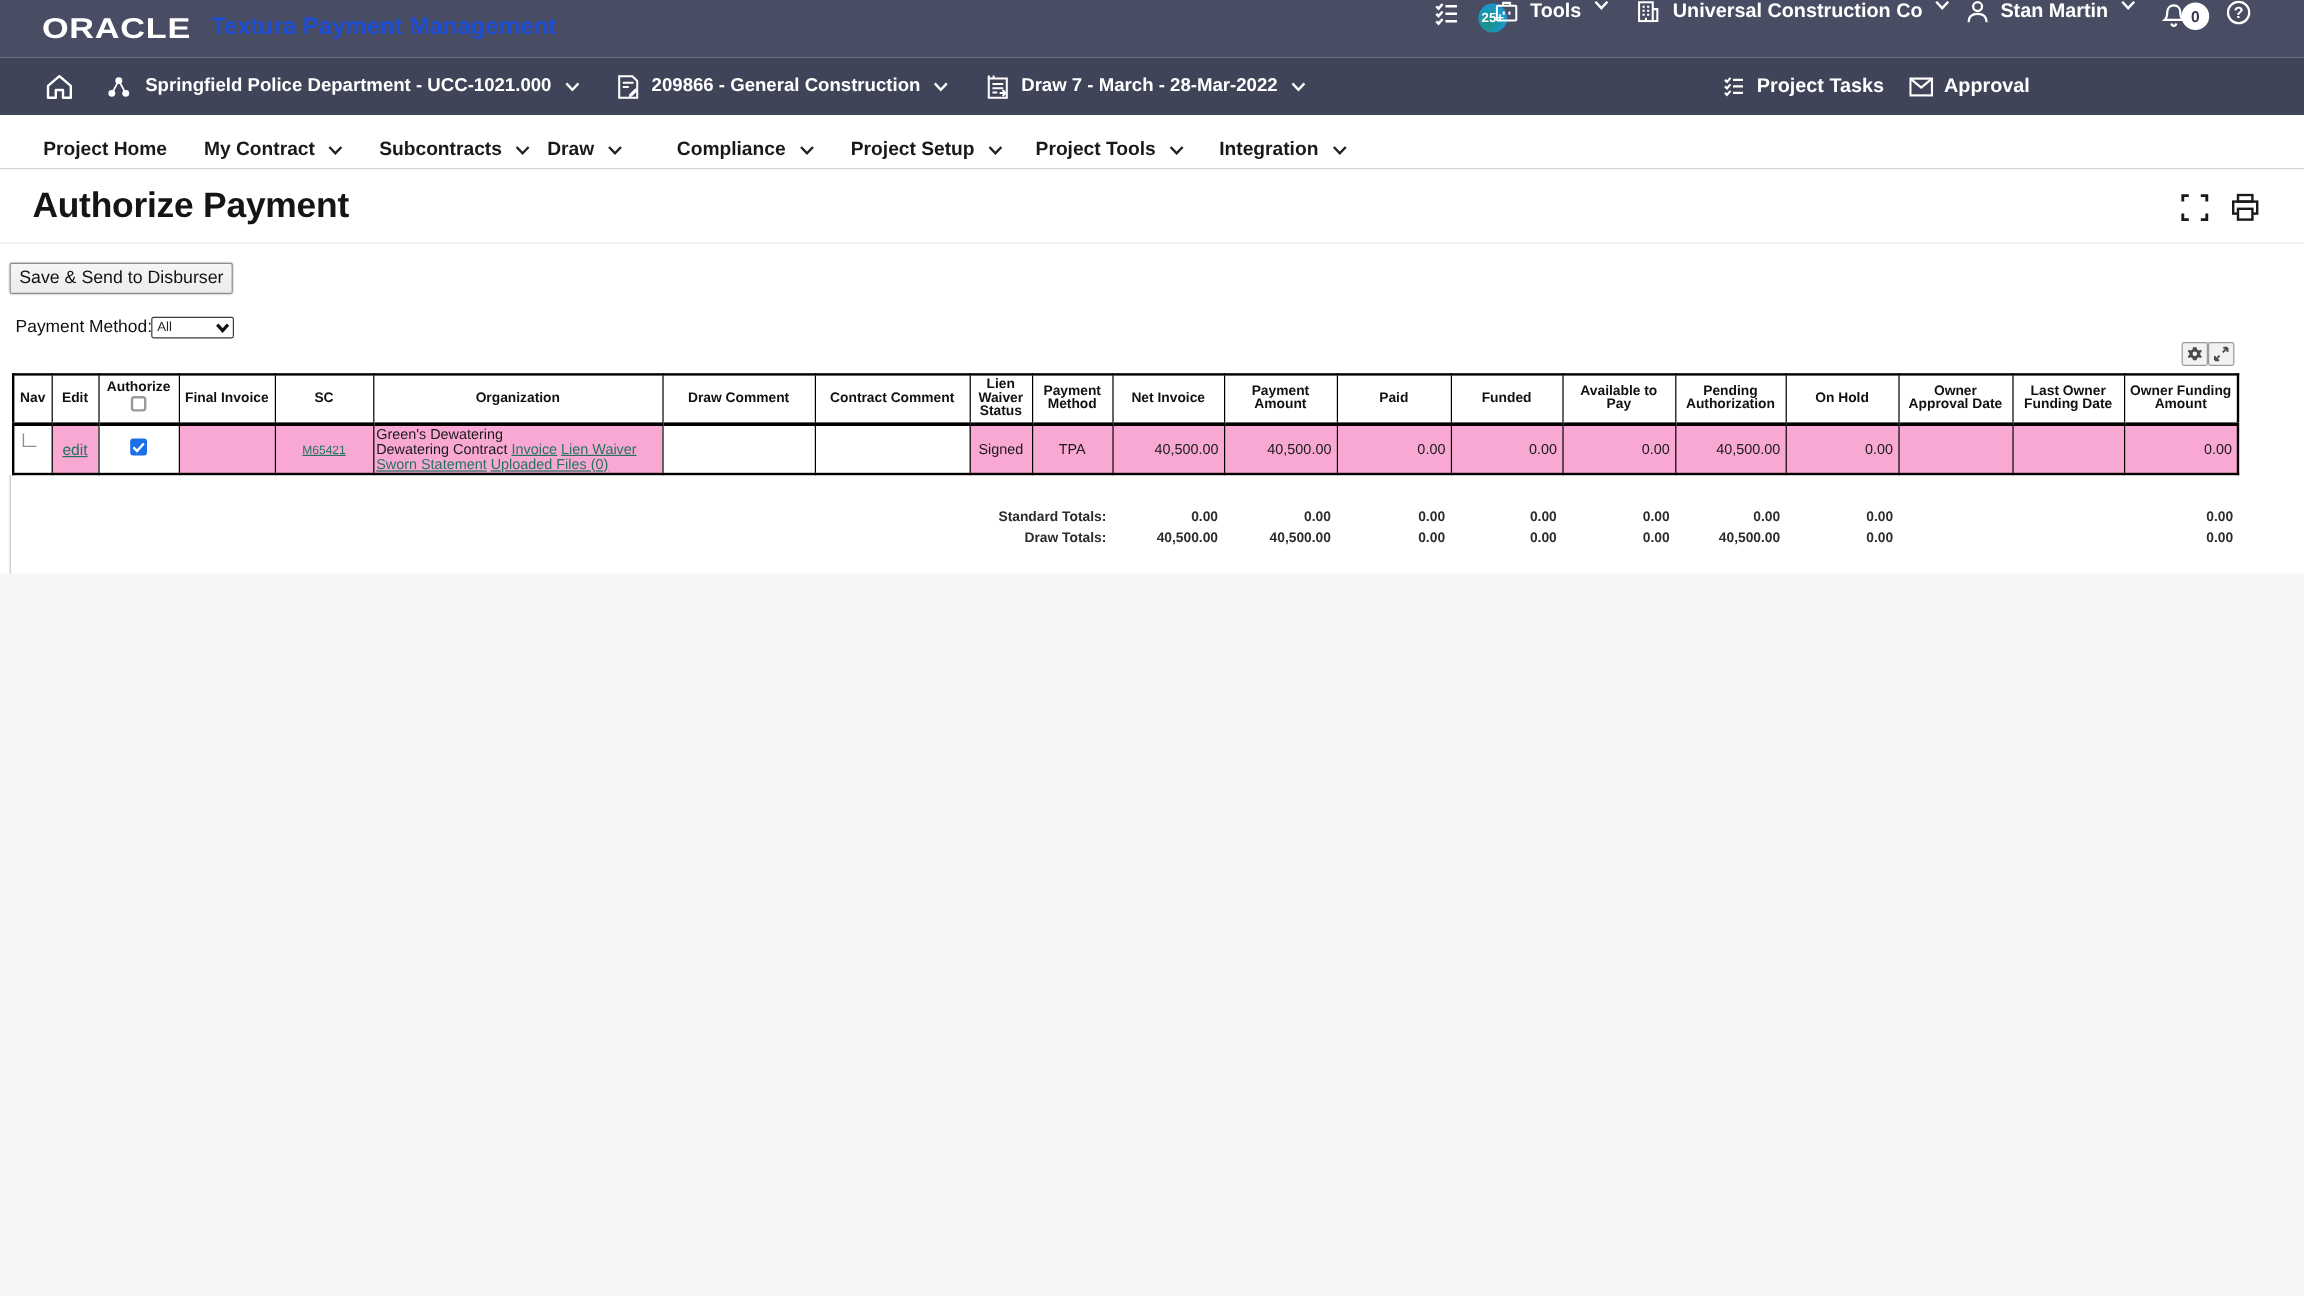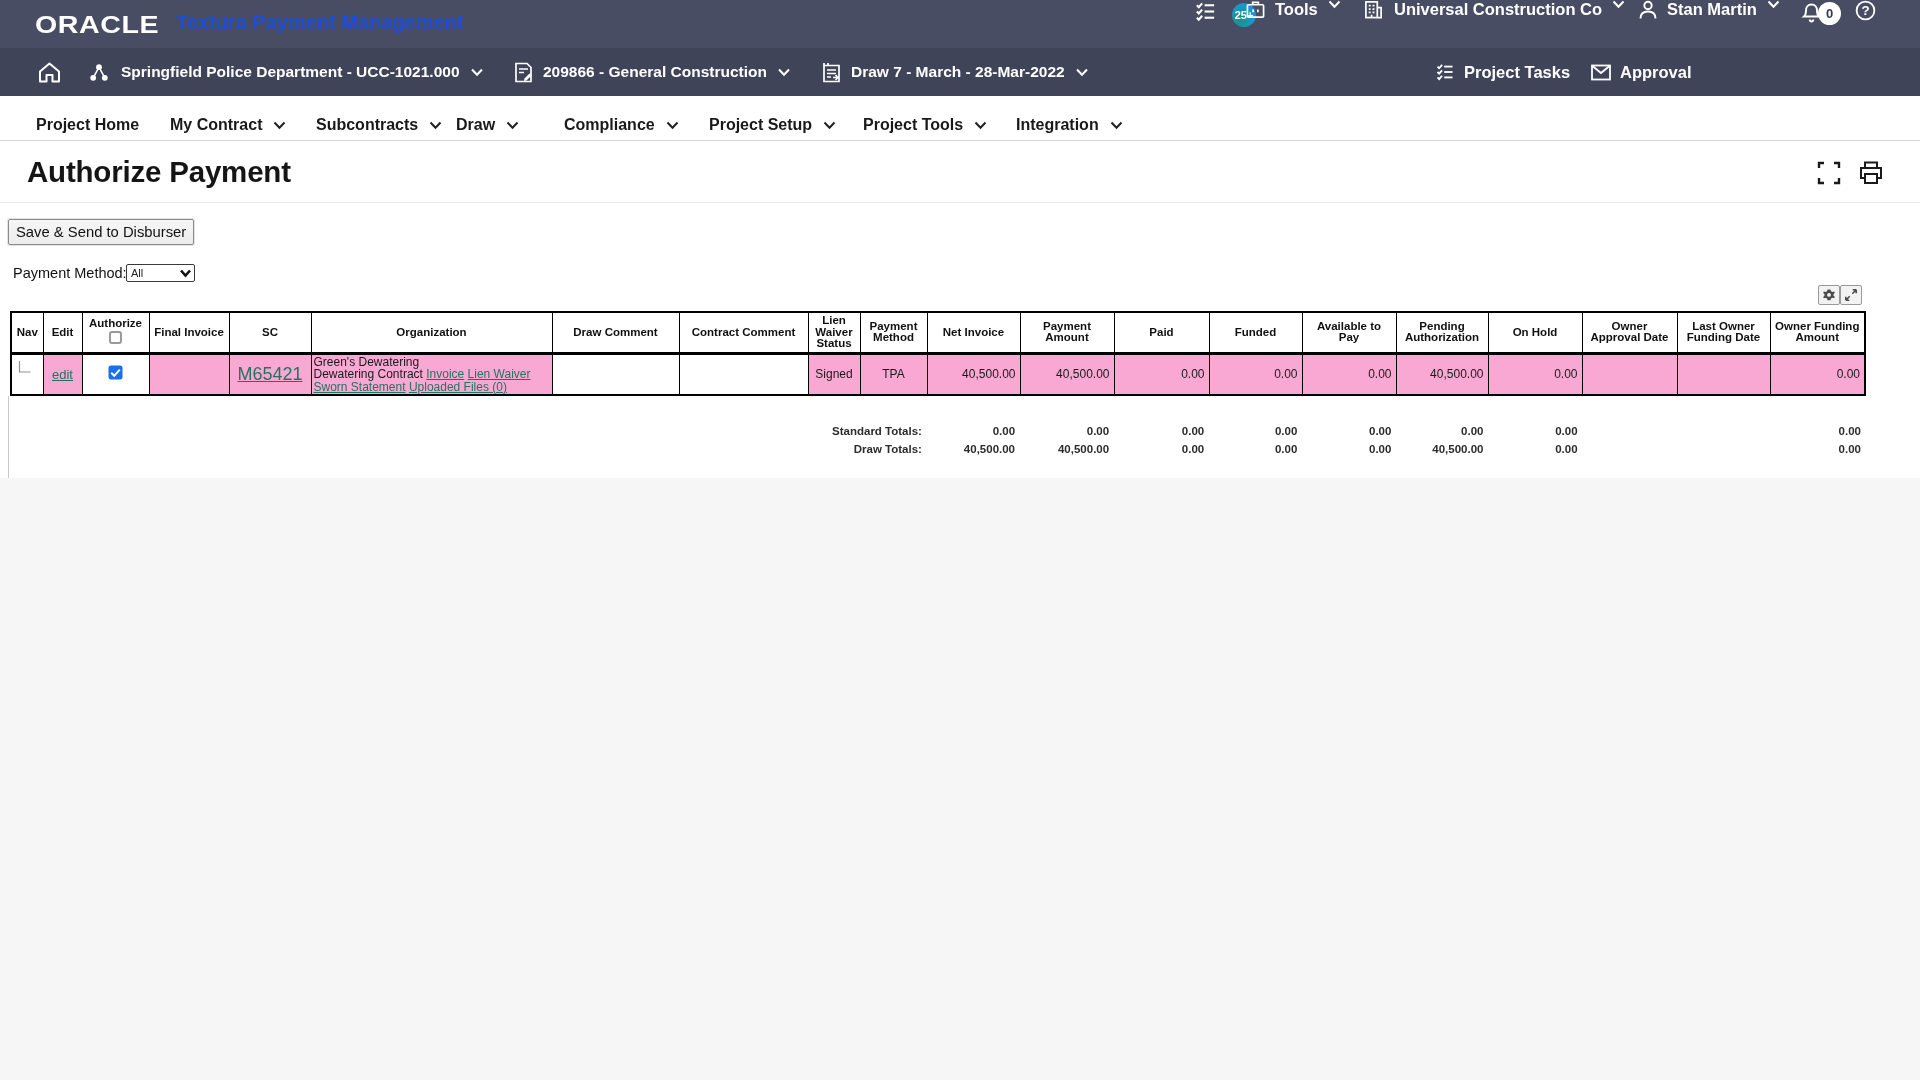--- a/index.html
+++ b/index.html
@@ -272,21 +272,21 @@
 <tr>
 <td class="w ctr"><svg style="transform:translate(-3px,-5px);" width="13" height="13" viewBox="0 0 13 13">
             <path d="M1.5 0 V11 H12.5" stroke="#909090" stroke-width="1.2" fill="none"></path>
           </svg></td>
 <td class="ctr"><a class="grn" href="#" style="font-size:13px;">edit</a></td>
 <td class="w ctr"><svg width="15" height="15" viewBox="0 0 15 15">
             <rect x="0.5" y="0.5" width="14" height="14" rx="2.5" fill="#1b6fe8"></rect>
             <path d="M3.2 7.8 L6.2 10.8 L11.8 4.6" stroke="#fff" stroke-width="2" fill="none"></path>
           </svg></td>
 <td></td>
-<td class="ctr"><a class="grn" href="#" style="font-size:18px;text-align:right;">M65421</a></td>
+<td class="ctr"><a class="grn" href="#" style="font-size:10px;text-align:right;">M65421</a></td>
 <td class="org">Green's Dewatering<br>Dewatering Contract <a class="grn" href="#">Invoice</a> <a class="grn" href="#">Lien Waiver</a><br><a class="grn" href="#">Sworn Statement</a> <a class="grn" href="#">Uploaded Files (0)</a></td>
 <td class="w"></td>
 <td class="w"></td>
 <td class="ctr">Signed</td>
 <td class="ctr">TPA</td>
 <td class="num">40,500.00</td>
 <td class="num">40,500.00</td>
 <td class="num">0.00</td>
 <td class="num">0.00</td>
 <td class="num">0.00</td>

